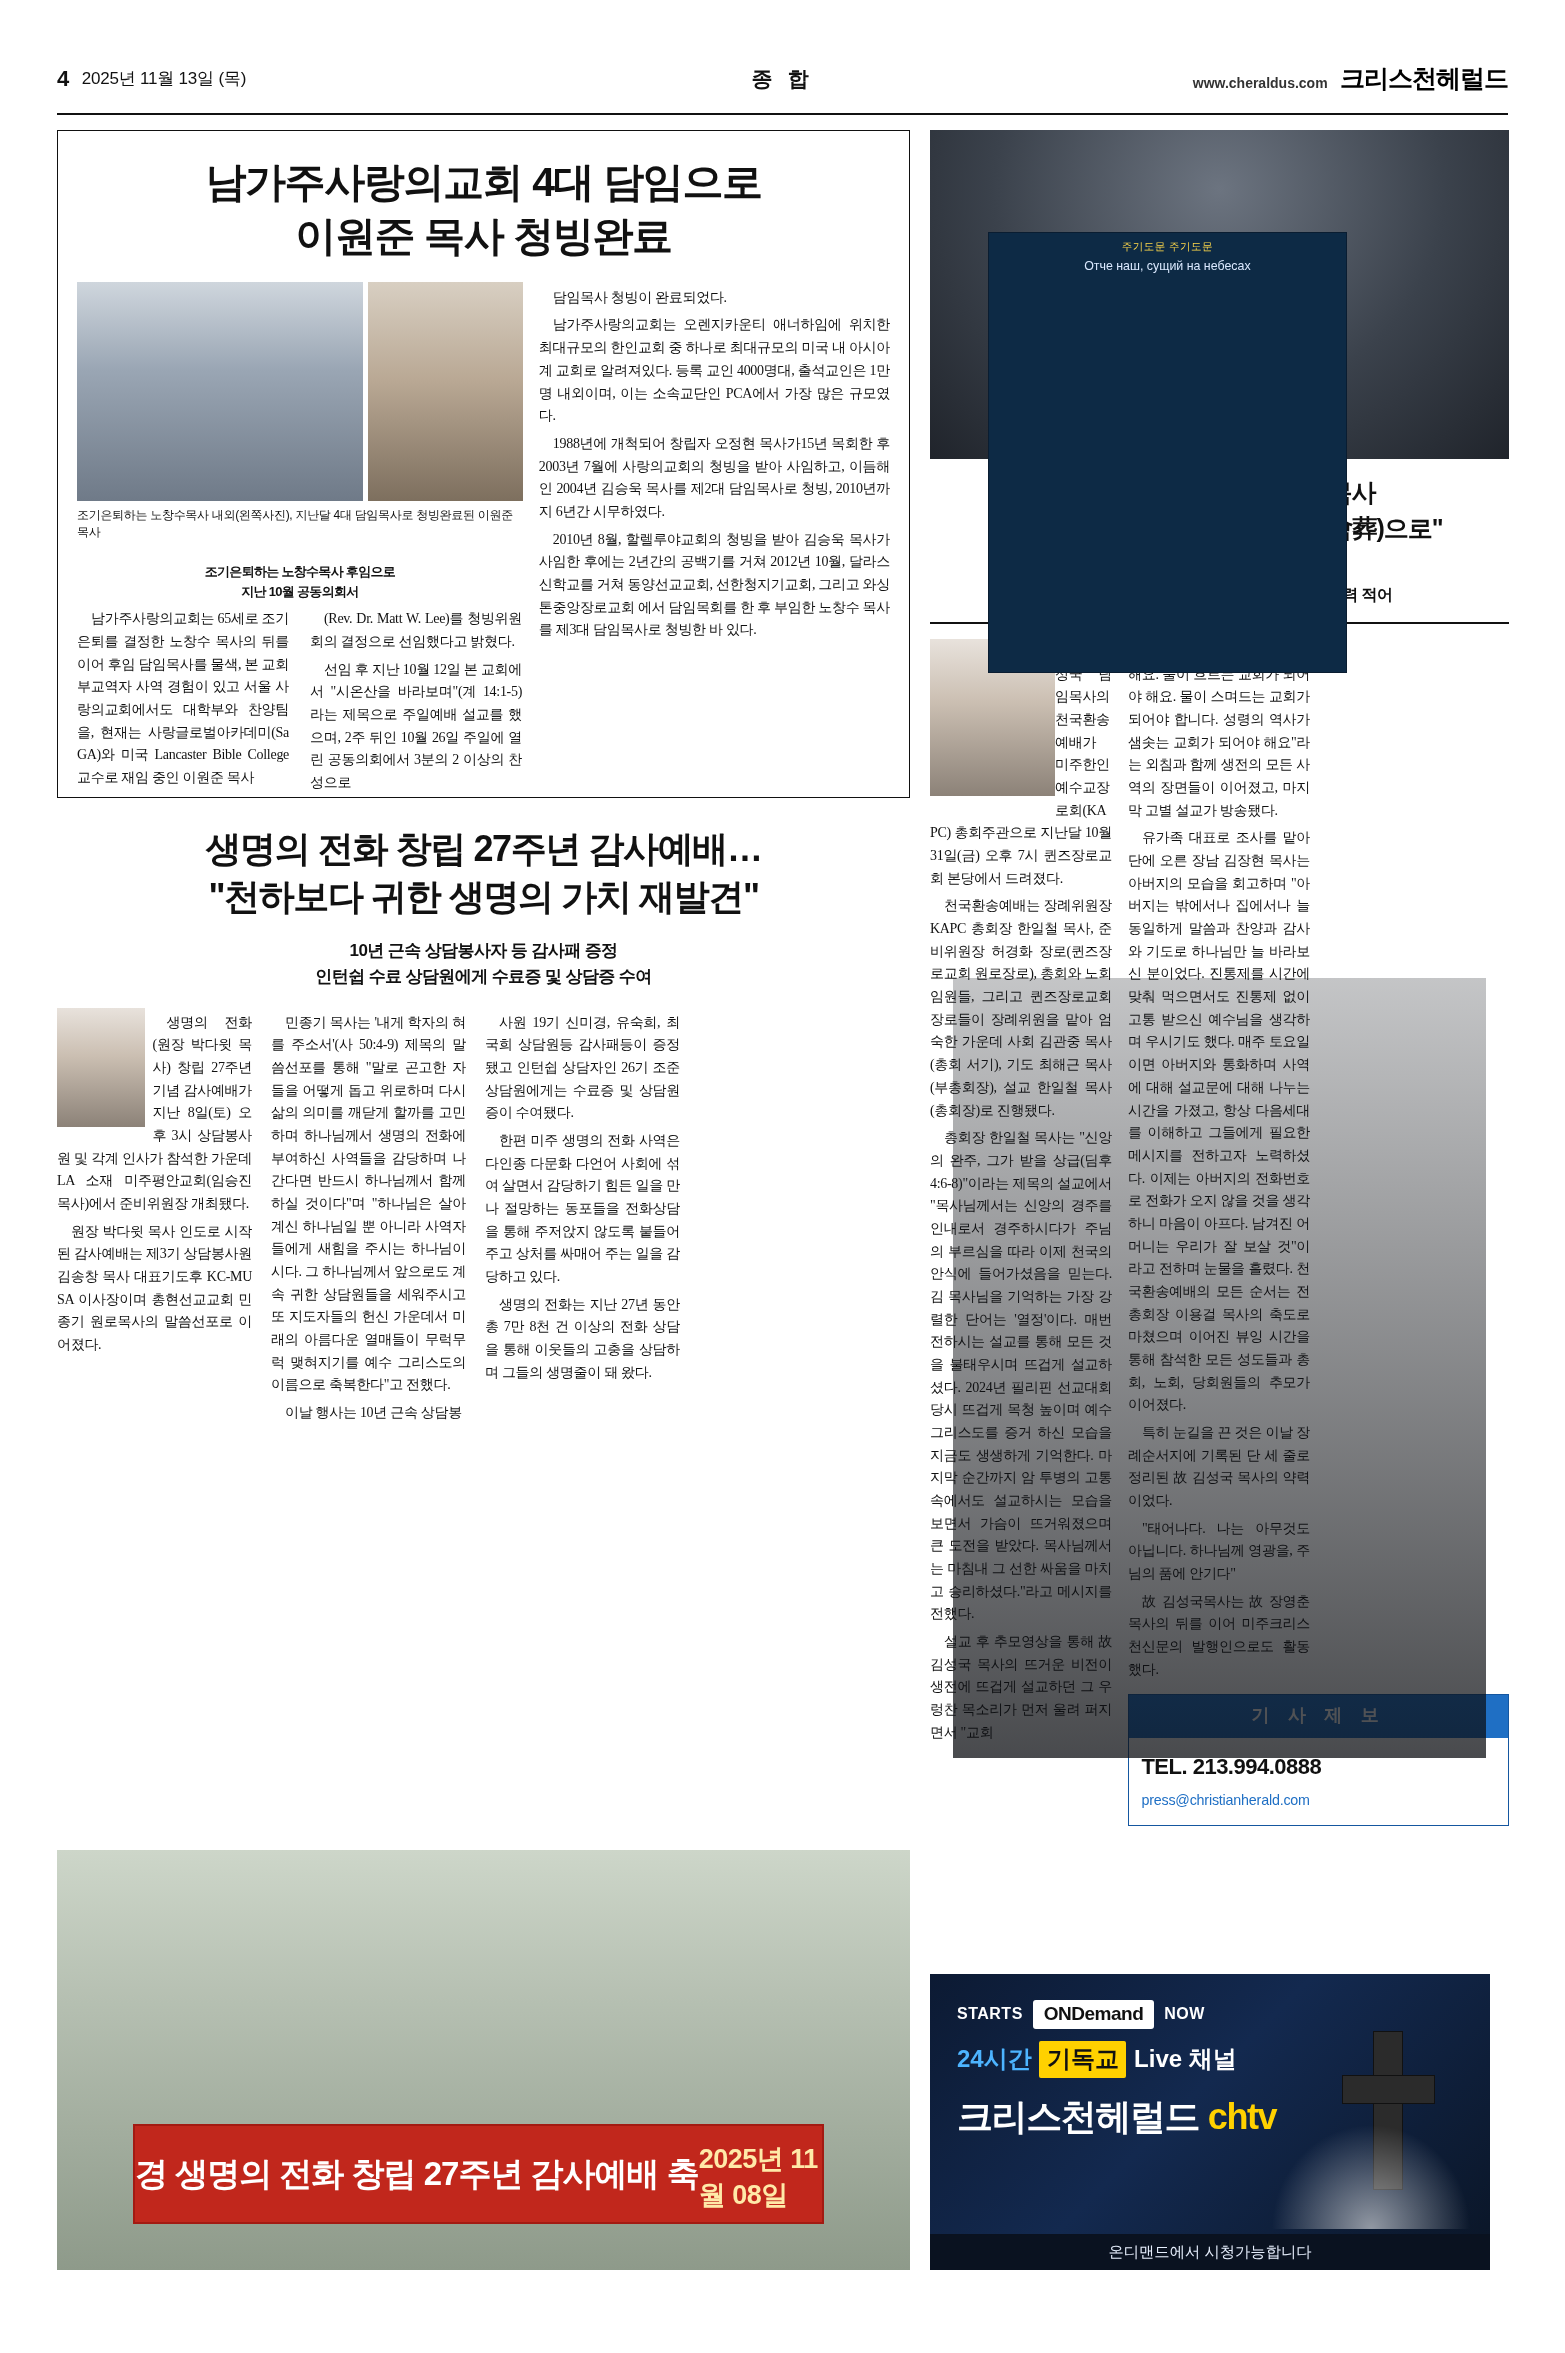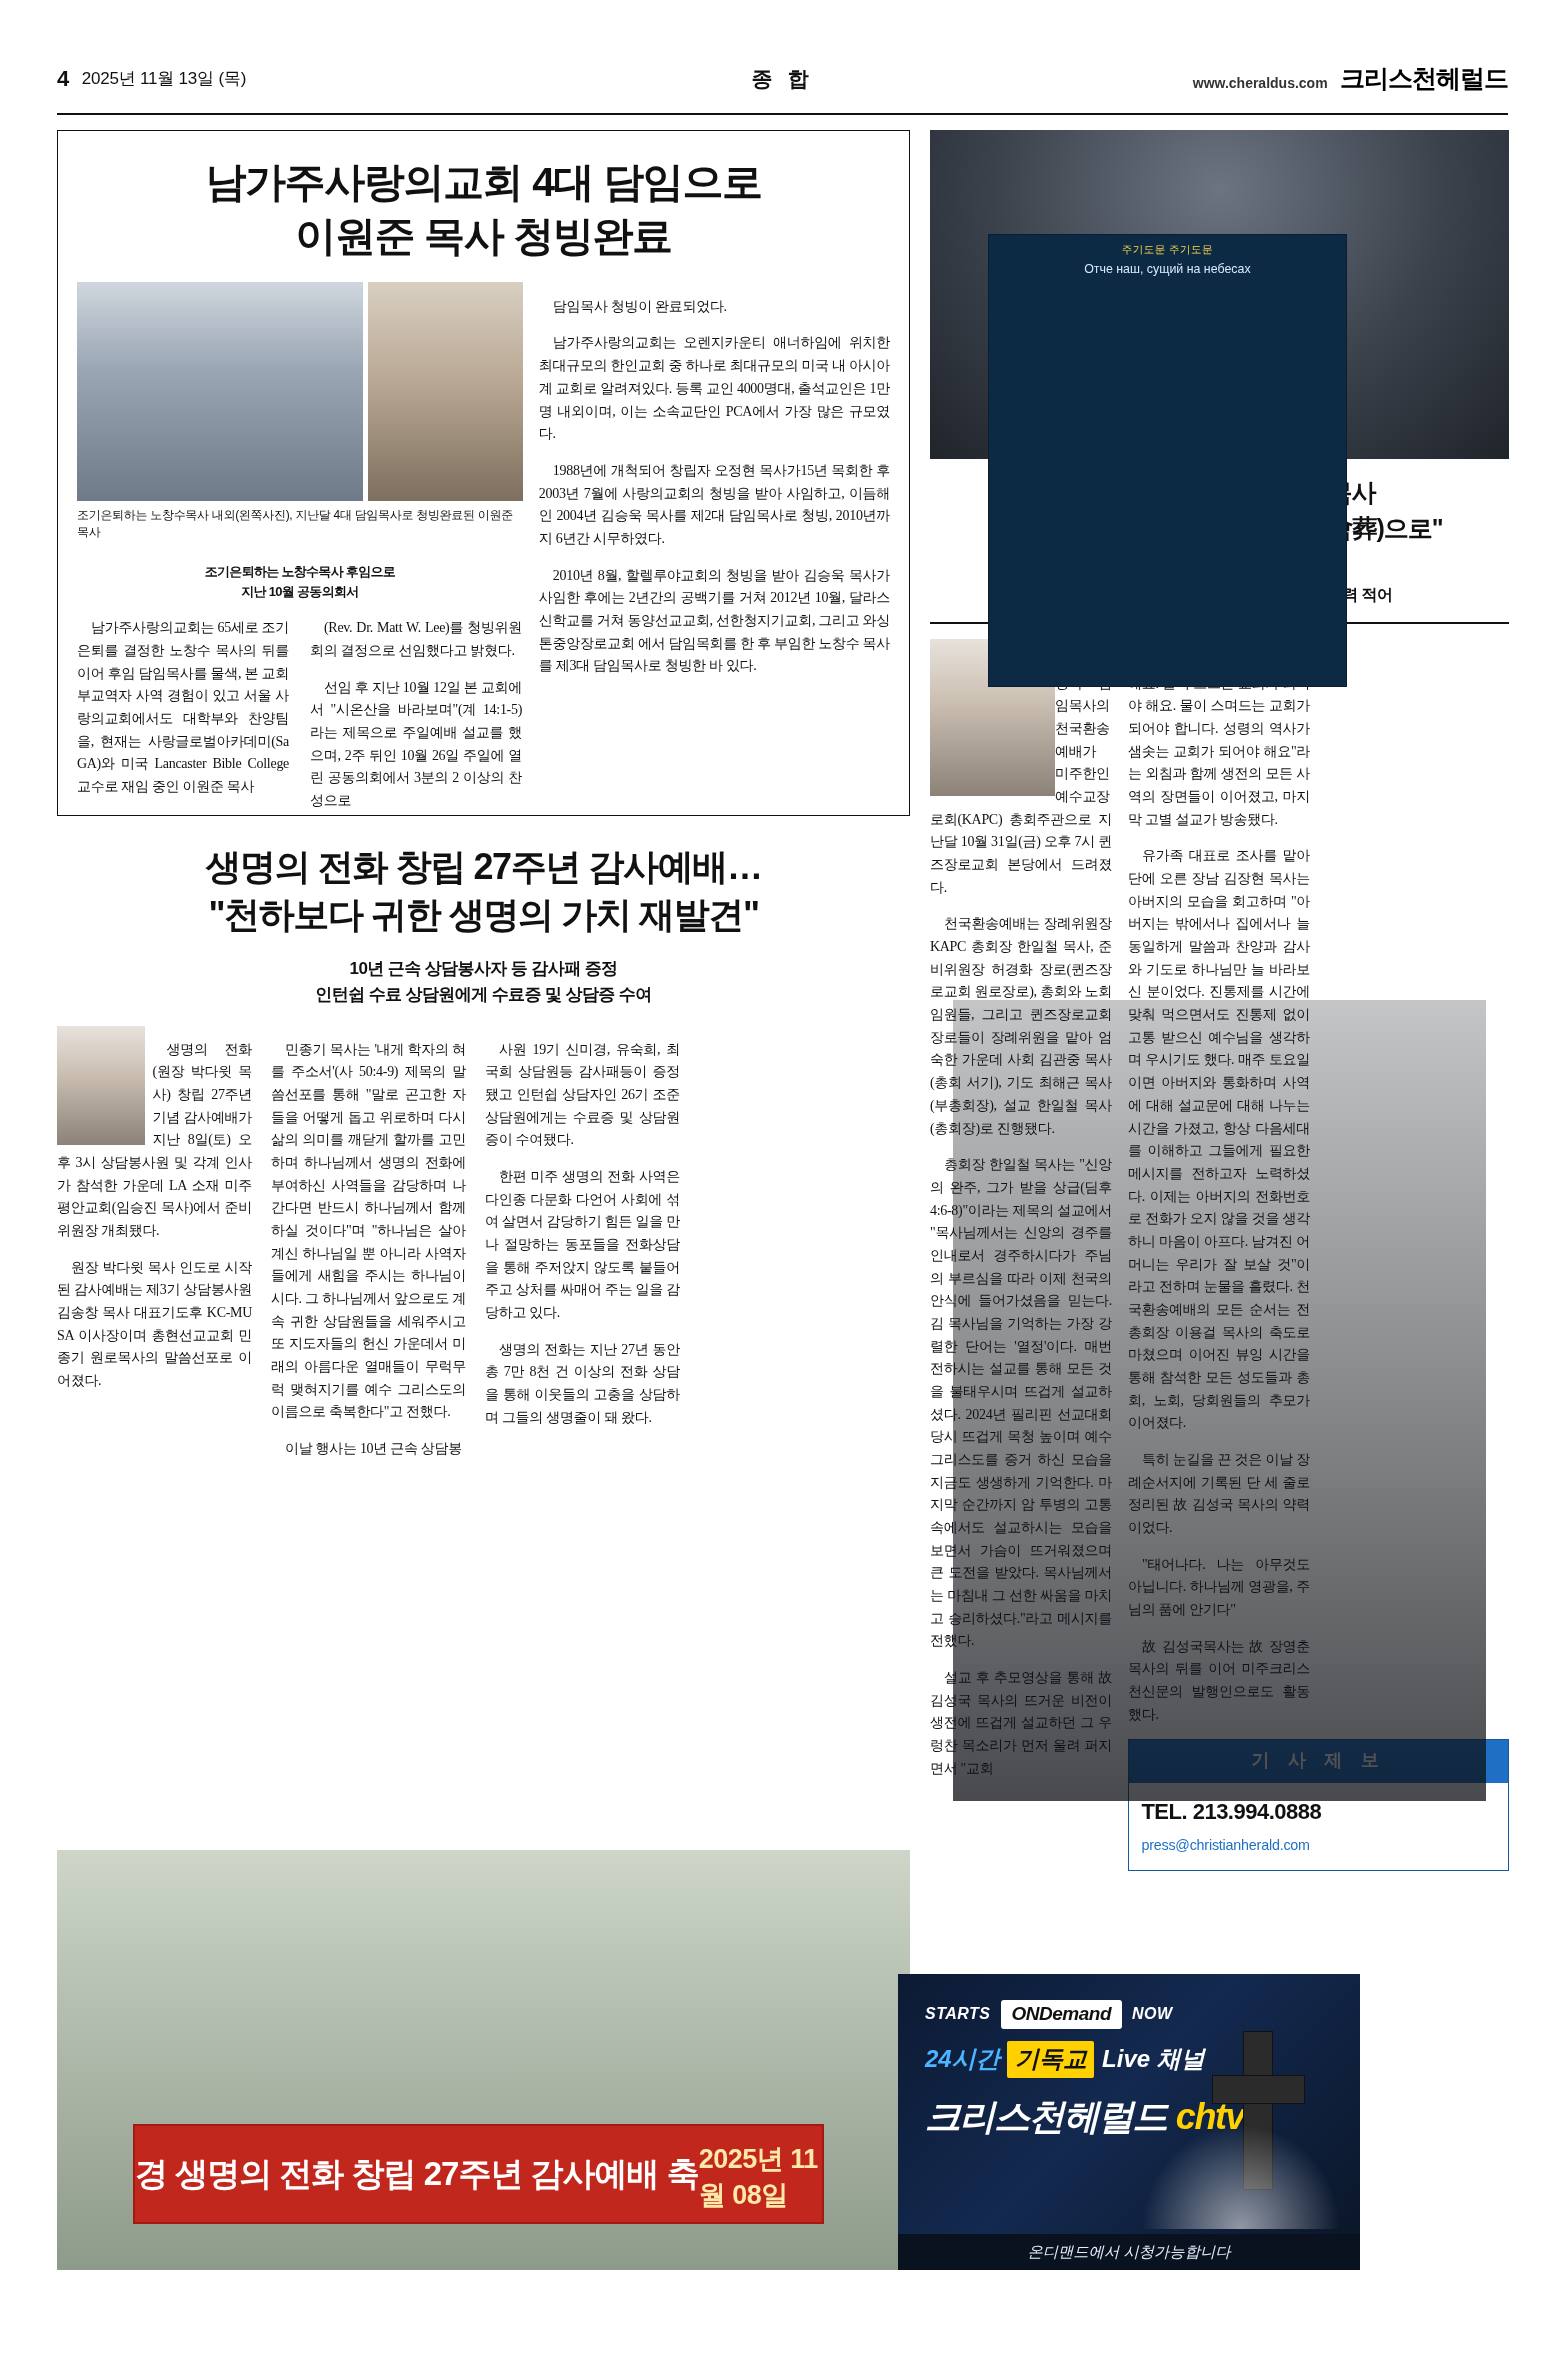--- a/index.html
+++ b/index.html
@@ -88,21 +88,21 @@
     text-align:center;
     font-family:"Liberation Sans", sans-serif;
     font-weight:800; font-size: 13px; line-height:1.5;
     margin: 21px 0 2px 0; letter-spacing:-0.7px;
   }
   .s1-cols { display:flex; gap: 21px; }
   .col-txt {
     font-size: 14px; line-height: 1.62; text-align: justify;
     letter-spacing: -0.3px; word-break: break-all;
   }
-  .col-txt p { margin: 14px 0 1px 0; text-indent: 14px; }
+  .col-txt p { margin: 5px 0 1px 0; text-indent: 14px; }
   .s1-col-a { width: 212px; }
   .s1-col-b { width: 212px; }
   .s1-right { width: 372px; }
 
   
   .img-stage {
     background:
       radial-gradient(ellipse at 50% 18%, #6c7480 0%, #3b424c 55%, #20242b 100%);
   }
   .img-people {
@@ -190,23 +190,23 @@
     font-weight:800; font-size: 33px; letter-spacing:-1px; white-space:nowrap;
   }
   .bp-l2 {
     font-family:"Liberation Sans", sans-serif;
     font-weight:800; font-size: 27px; letter-spacing:-0.5px; margin-top:5.7px;
     color:#ffe9a8;
   }
 
   
   .ad {
-    position:absolute; left:898px; top:1974px; width:462px; height:296px;
+    position:absolute; left:930px; top:1974px; width:560px; height:296px;
     background: linear-gradient(135deg,#0c1a33 0%, #13294f 45%, #0a1526 100%);
-    overflow:hidden; color:#fff;font-style:italic;
+    overflow:hidden; color:#fff;
   }
   .ad-row1 {
     position:absolute; left:27px; top:26px; display:flex; align-items:center; gap:10.5px;
     font-family:"Liberation Sans", sans-serif; font-weight:700; font-size:16px; letter-spacing:0.5px;
   }
   .ad-od {
     background:#fff; color:#111; font-weight:800; font-size:19px;
     padding: 2.9px 10.5px 3.8px 10.5px; border-radius: 2.9px; letter-spacing:-0.5px;
   }
   .ad-row2 {

